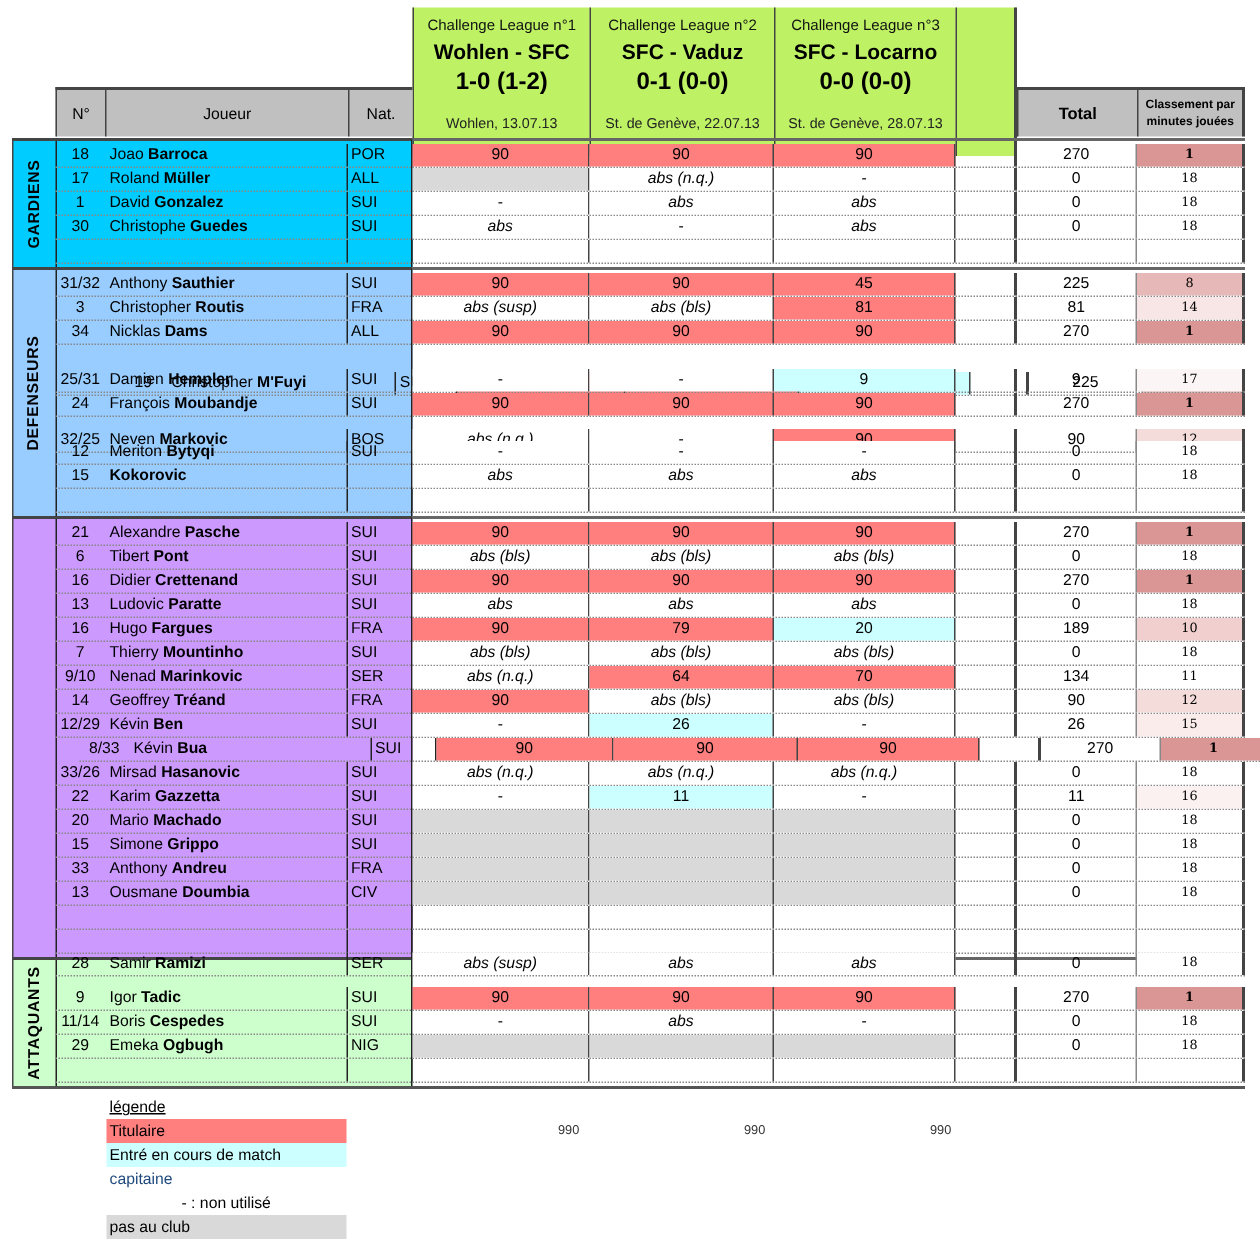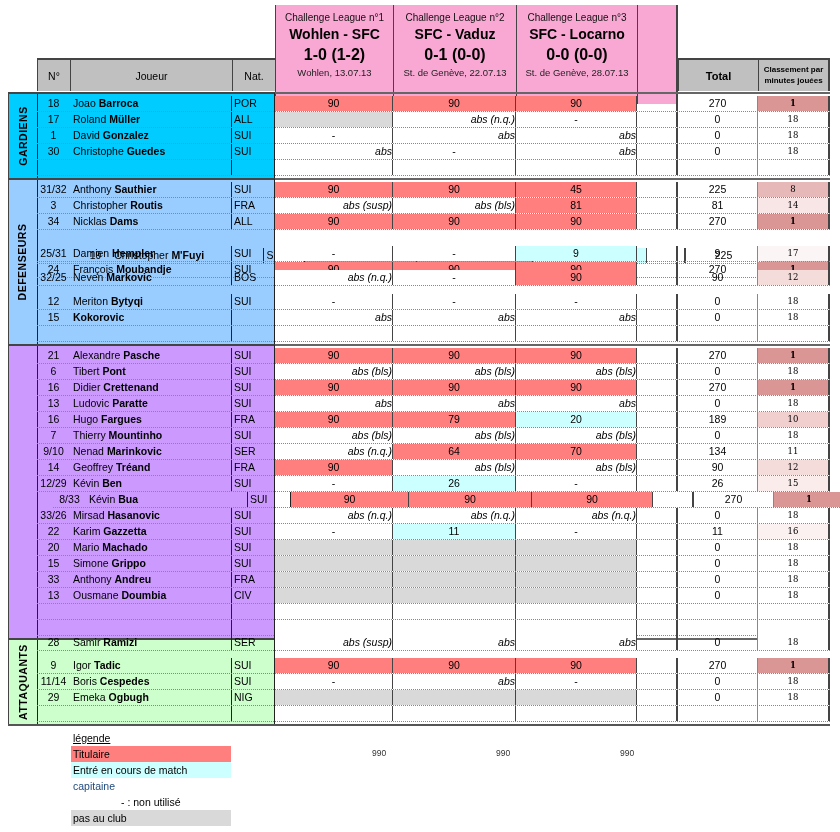--- a/index.html
+++ b/index.html
@@ -1,41 +1,41 @@
 <!DOCTYPE html>
 <html><head>
 <meta charset="utf-8">
 <style>
   * { box-sizing: border-box; margin: 0; padding: 0; }
   body { width: 840px; height: 832px; background: #ffffff; font-family: "Liberation Sans", sans-serif; font-size: 10.5px; color: #000; position: relative; overflow: hidden; }
   .abs { position: absolute; }
-  .match-head { position: absolute; top: 5px; height: 99px; background: #f9a8d4; border-left: 1px solid #444; text-align: center; }
+  .match-head { position: absolute; top: 5px; height: 99px; background: #bef264; border-left: 1px solid #444; text-align: center; }
   .match-head .comp { font-size: 10px; margin-top: 7px; color: #111; }
   .match-head .teams { font-size: 14px; font-weight: bold; margin-top: 3px; }
   .match-head .score { font-size: 16px; font-weight: bold; margin-top: 4px; }
-  .match-head .place { font-size: 9.5px; margin-top: 3px; color: #222; text-align: center; }
+  .match-head .place { font-size: 9.5px; margin-top: 13px; color: #222; text-align: center; }
   .colhead { position: absolute; top: 58px; height: 33px; background: #c0c0c0; border-left: 1px solid #444; border-top: 2px solid #444; display: flex; align-items: center; justify-content: center; text-align: center; font-size: 10.5px; }
   .colhead.small { font-size: 8px; font-weight: bold; line-height: 1.35; }
   .colhead.bold { font-weight: bold; font-size: 11px; }
   .group-label { position: absolute; left: 8px; width: 30px; display: flex; align-items: center; justify-content: center; border-right: 1px solid #222; }
   .group-label span { transform: rotate(-90deg); white-space: nowrap; font-weight: bold; font-size: 10.5px; letter-spacing: 0.5px; }
   .row { position: absolute; left: 37px; width: 793px; height: 16px; display: flex; border-bottom: 1px dotted #888; }
   .cell { height: 15px; line-height: 15px; white-space: nowrap; overflow: hidden; }
   .num { width: 33px; text-align: center; }
   .name { width: 162px; padding-left: 3px; border-right: 1px solid #222; }
   .name b { font-weight: bold; }
   .nat { width: 43px; padding-left: 2px; border-right: 1px solid #222; }
   .m { text-align: center; border-right: 1px solid #444; }
   .m1 { width: 118px; }
   .m2 { width: 123px; }
   .m3 { width: 121px; }
   .blank { width: 41px; border-right: 2px solid #444; }
   .total { width: 80px; text-align: center; border-right: 1px solid #888; }
   .rank { width: 72px; text-align: center; font-size: 8.5px; font-family: "DejaVu Serif", serif; border-right: 2px solid #444; }
-  .it { font-style: italic; text-align: right; }
+  .it { font-style: italic; }
   .legend { position: absolute; left: 71px; width: 160px; height: 16px; line-height: 16px; padding-left: 2px; font-size: 10.5px; }
   .foot-total { position: absolute; top: 742px; font-size: 8.5px; color: #333; }
 </style>
 </head>
 <body>
 
 <div class="match-head" style="left:275px; width:118px;">
   <div class="comp">Challenge League n°1</div>
   <div class="teams">Wohlen - SFC</div>
   <div class="score">1-0 (1-2)</div>
@@ -186,21 +186,21 @@
       <div class="cell num">24</div>
       <div class="cell name"><span>François</span><span> </span><b>Moubandje</b></div>
       <div class="cell nat">SUI</div>
       <div class="cell m m1" style="background: rgb(255, 127, 127);">90</div>
       <div class="cell m m2" style="background: rgb(255, 127, 127);">90</div>
       <div class="cell m m3" style="background: rgb(255, 127, 127);">90</div>
       <div class="cell blank"></div>
       <div class="cell total">270</div>
       <div class="cell rank" style="background: rgb(218, 150, 148); font-weight: bold;">1</div>
     </div>
-    <div class="row" style="top: 270px;">
+    <div class="row" style="top: 286px;">
       <div class="cell num">32/25</div>
       <div class="cell name"><span>Neven</span><span> </span><b>Markovic</b></div>
       <div class="cell nat">BOS</div>
       <div class="cell m m1 it" style="background: rgb(255, 255, 255);">abs (n.q.)</div>
       <div class="cell m m2" style="background: rgb(255, 255, 255);">-</div>
       <div class="cell m m3" style="background: rgb(255, 127, 127);">90</div>
       <div class="cell blank"></div>
       <div class="cell total">90</div>
       <div class="cell rank" style="background: rgb(244, 220, 219);">12</div>
     </div>

